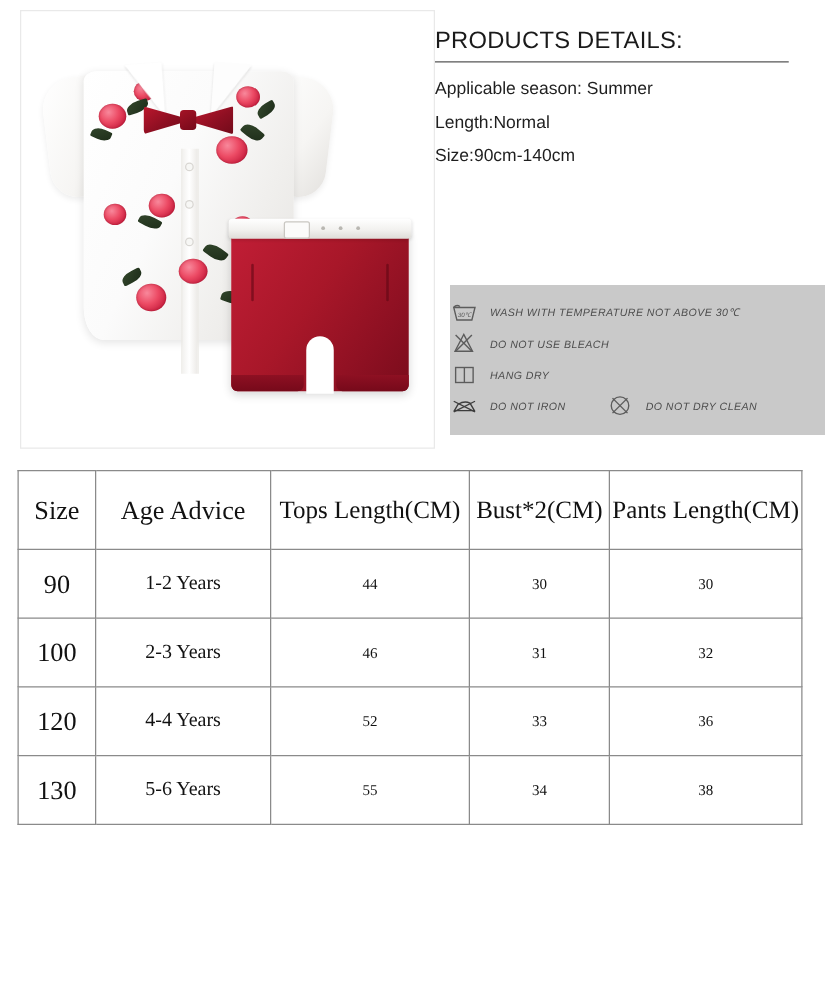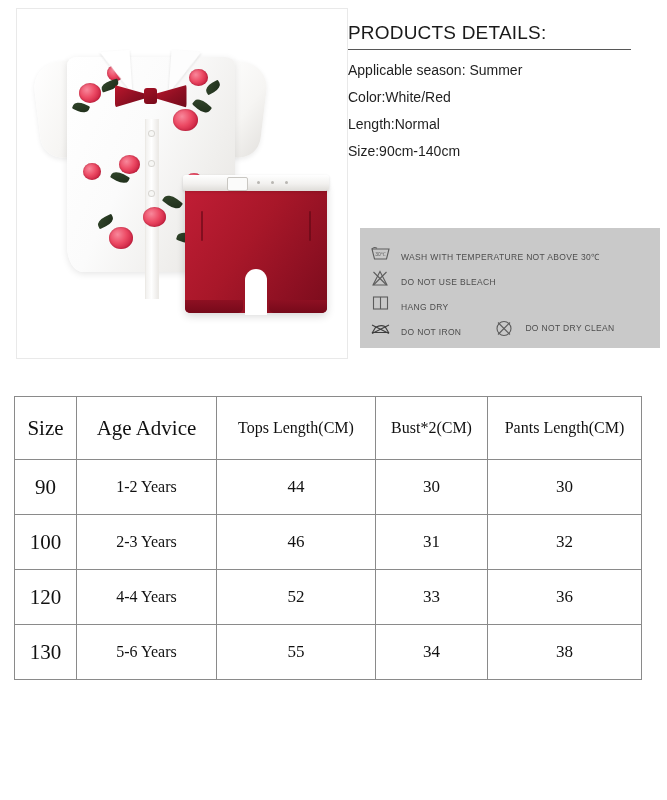--- a/index.html
+++ b/index.html
@@ -224,23 +224,23 @@
 
   .wash-panel {
     position: absolute;
     left: 360px; top: 228px;
     width: 300px; height: 120px;
     background: #c9c9c9;
     padding: 0;
   }
   .wash-row {
     display: flex;
-    align-items: flex-end;
+    align-items: center;
     height: 25px;
-    padding-left: 9px;
+    font-style: italic;
   }
   .wash-row:first-child { margin-top: 9px; }
   .wash-ico {
     width: 22px; height: 18px;
     flex: 0 0 22px;
     margin-right: 10px;
     display: flex;
     align-items: center;
     justify-content: center;
   }
@@ -258,21 +258,20 @@
   }
 
   
   .size-table {
     position: absolute;
     left: 14px; top: 376px;
     width: 627px;
     border-collapse: collapse;
     table-layout: fixed;
     font-family: "Liberation Serif", serif;
-    margin-top: 20px;
   }
   .size-table td, .size-table th {
     border: 1px solid #8a8a8a;
     text-align: center;
     color: #111111;
     font-weight: normal;
     padding: 0;
   }
   .size-table thead th {
     height: 62px;
@@ -281,25 +280,25 @@
     height: 54px;
   }
   .col-size   { width: 62px; }
   .col-age    { width: 140px; }
   .col-tops   { width: 159px; }
   .col-bust   { width: 112px; }
   .col-pants  { width: 154px; }
 
   .h-size  { font-size: 21px; }
   .h-age   { font-size: 21px; }
-  .h-small { font-size: 16px; }
+  .h-small { font-size: 20px; }
 
   .c-size { font-size: 21px; }
   .c-age  { font-size: 16px; }
-  .c-num  { font-size: 17px; }
+  .c-num  { font-size: 12px; }
 </style>
 </head>
 <body>
 
 <div class="top-section">
 
   <div class="photo-panel">
     <div class="photo-stage">
 
       <div class="shirt-wrap">
@@ -357,21 +356,20 @@
       </div>
 
     </div>
   </div>
 
   <div class="info-col">
     <div class="section-title">PRODUCTS DETAILS:</div>
     <div class="rule"></div>
 
     <div class="spec-line">Applicable season: Summer</div>
-    <div class="spec-line">Color:White/Red</div>
     <div class="spec-line">Length:Normal</div>
     <div class="spec-line">Size:90cm-140cm</div>
 
   </div>
 
   <div class="wash-panel">
 
     <div class="wash-row">
       <span class="wash-ico">
         <svg width="21" height="16" viewBox="0 0 21 16">

